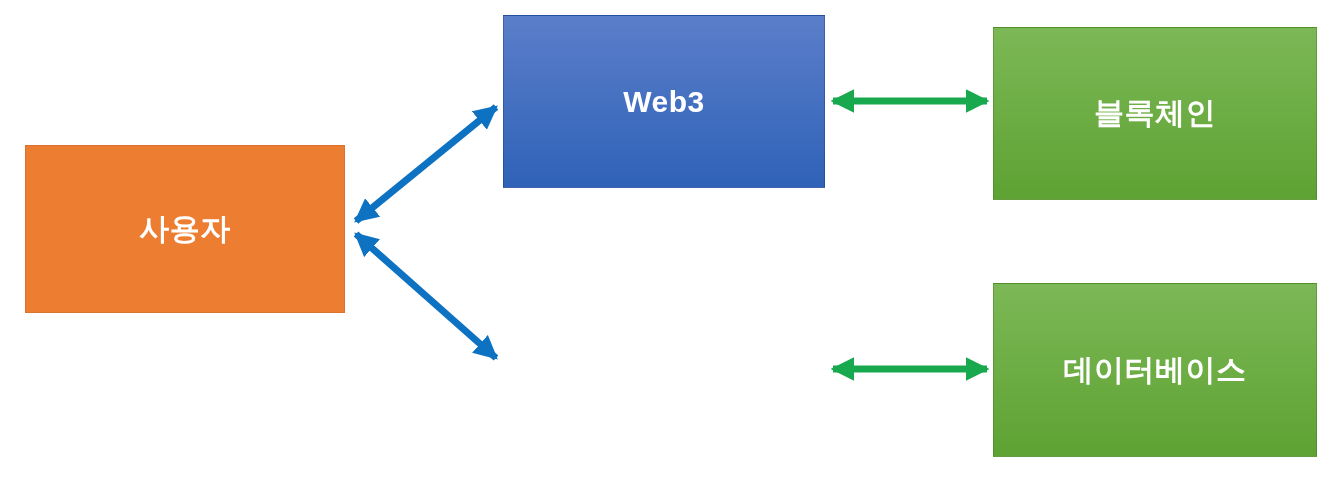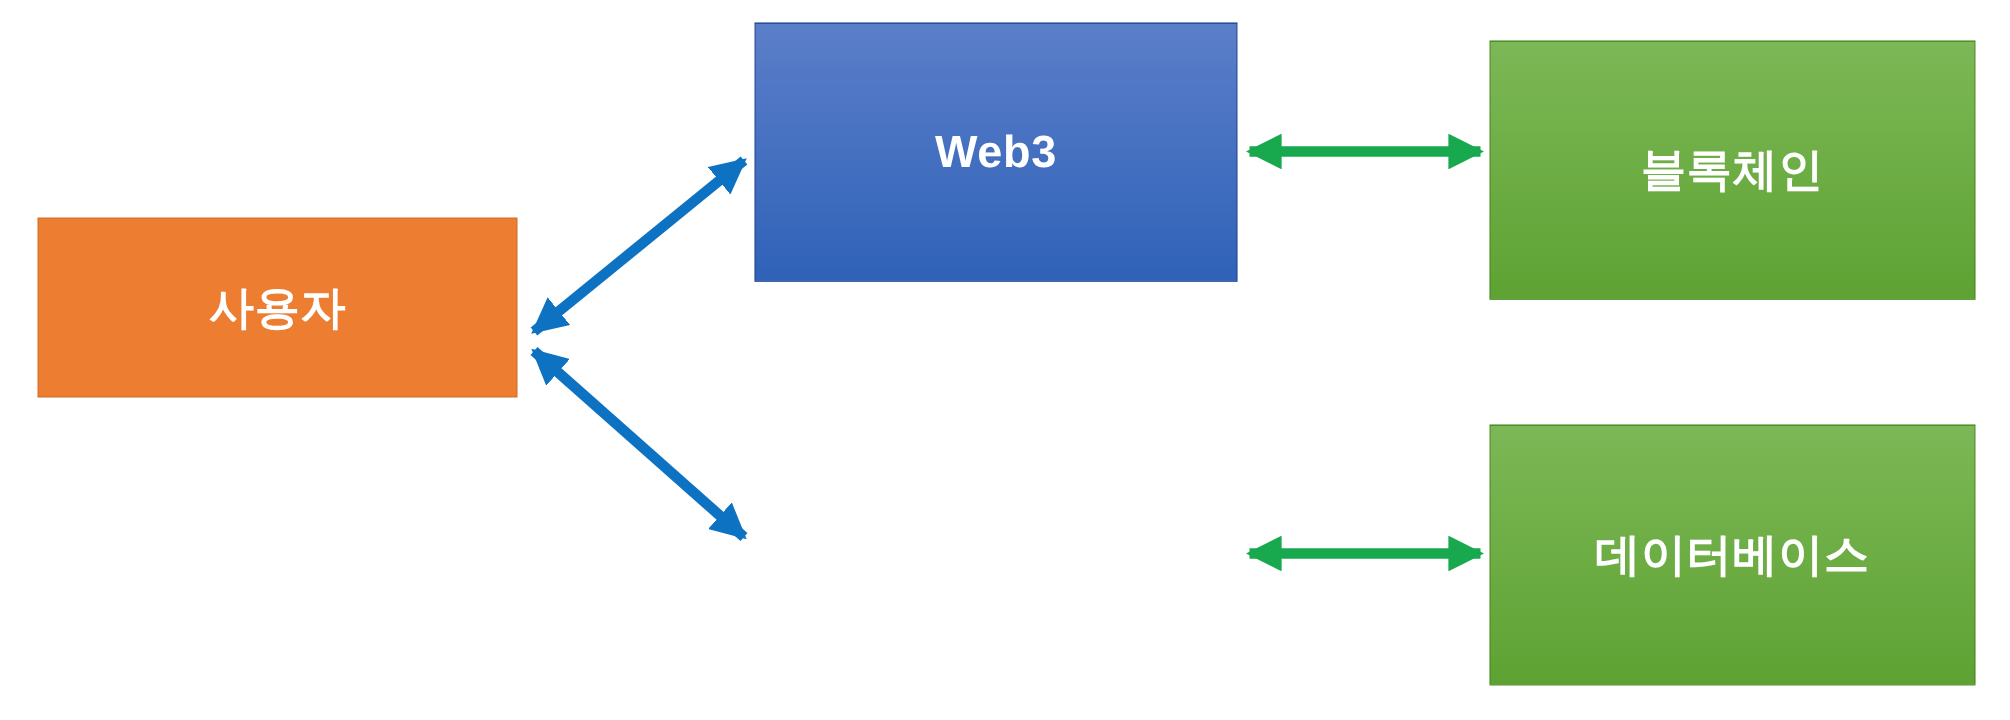--- a/index.html
+++ b/index.html
@@ -23,21 +23,21 @@
     box-sizing: border-box;
   }
   .node-label {
     color: var(--node-text, #ffffff);
     font-weight: 700;
     font-size: 30px;
     letter-spacing: 0.5px;
     white-space: nowrap;
   }
   .node-user {
-    left: 25px; top: 145px; width: 320px; height: 120px;
+    left: 25px; top: 145px; width: 320px; height: 168px;
     background: var(--user-fill, #ED7D31);
     border: 1px solid rgba(0,0,0,0.08);
   }
   .node-blue {
     background: linear-gradient(to bottom, var(--blue-top, #5B7EC9), var(--blue-bottom, #2F62B8));
     border: 1px solid rgba(20,45,110,0.35);
   }
   .node-green {
     background: linear-gradient(to bottom, var(--green-top, #7CB856), var(--green-bottom, #5EA233));
     border: 1px solid rgba(60,110,25,0.35);

